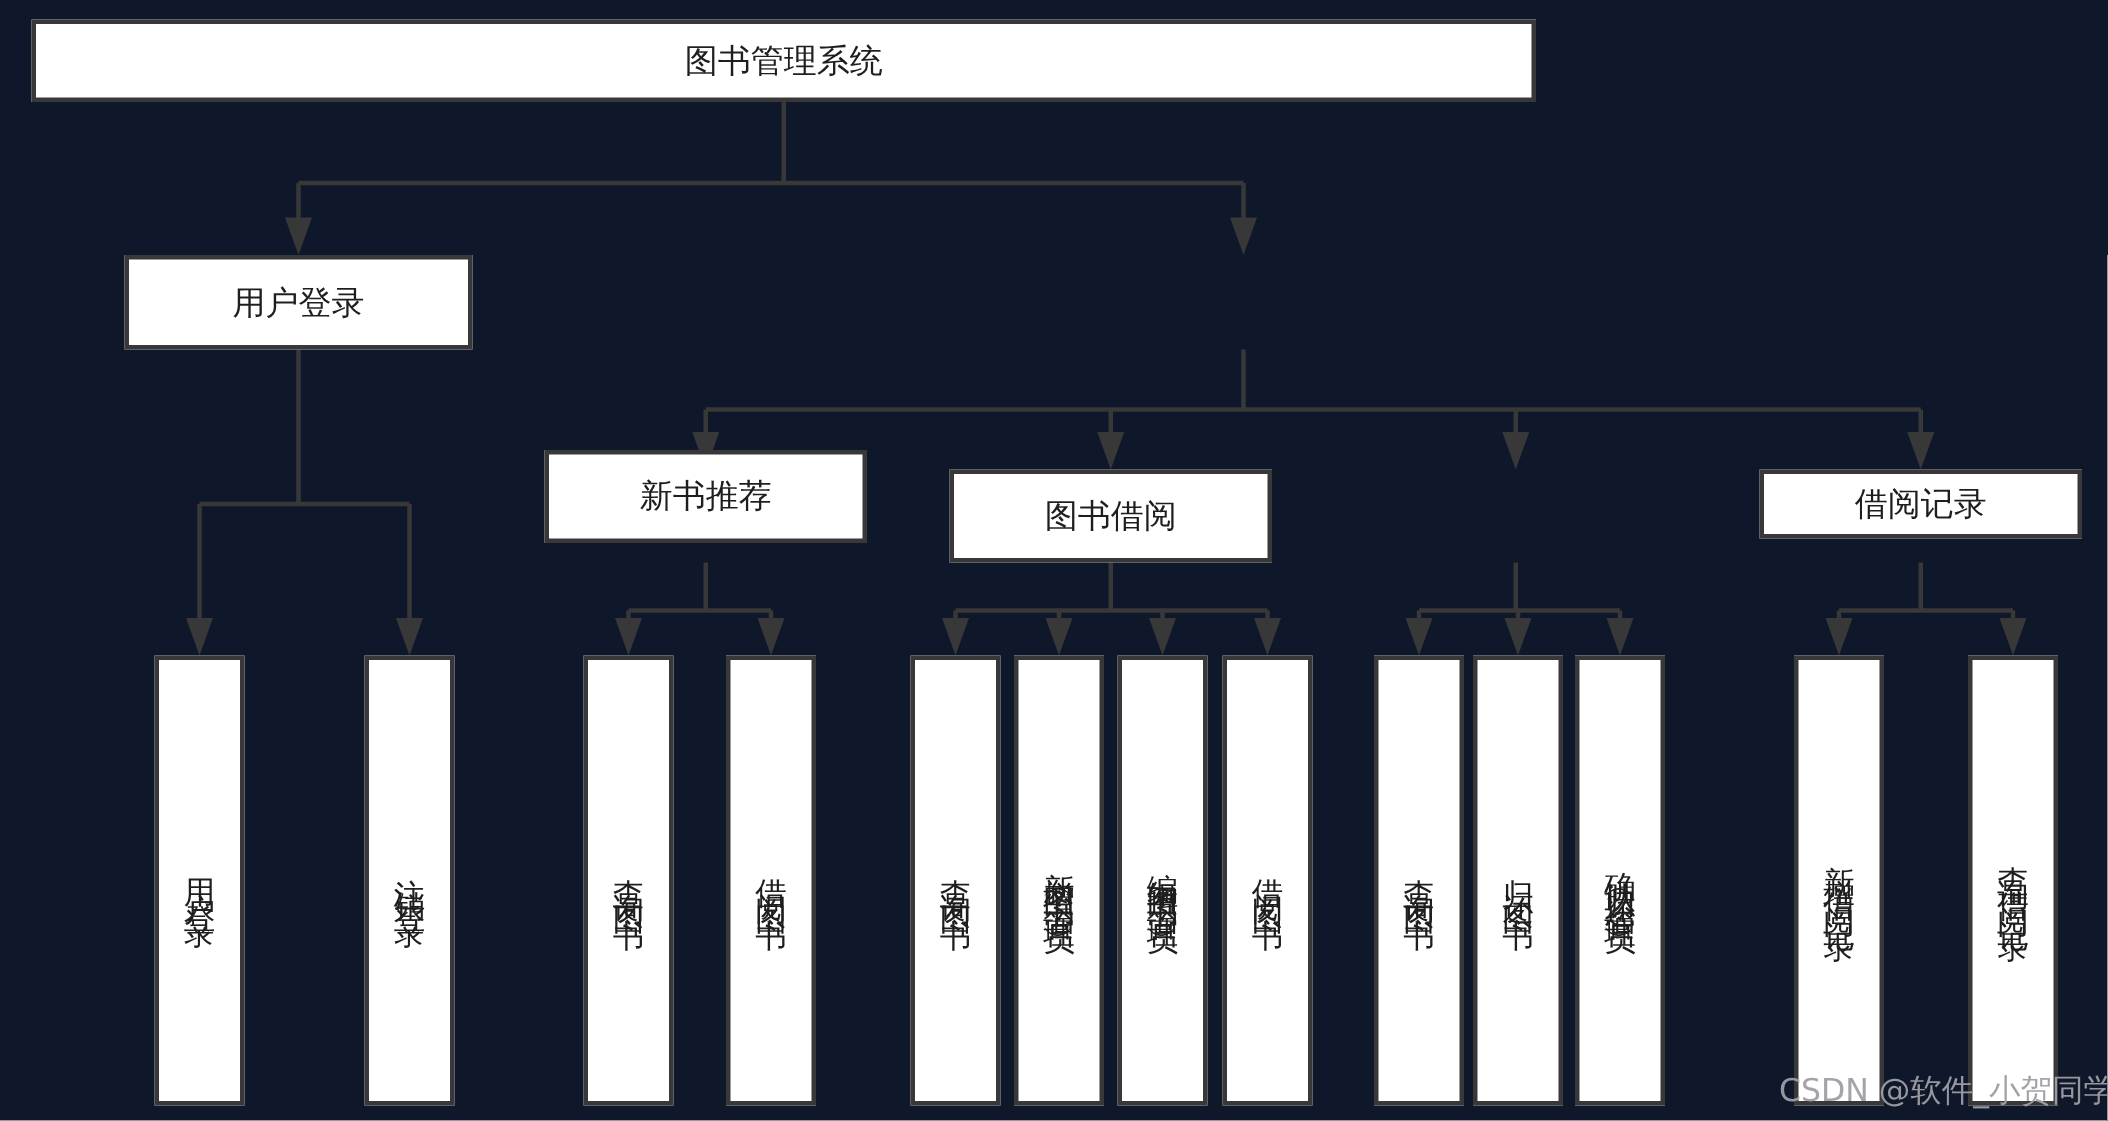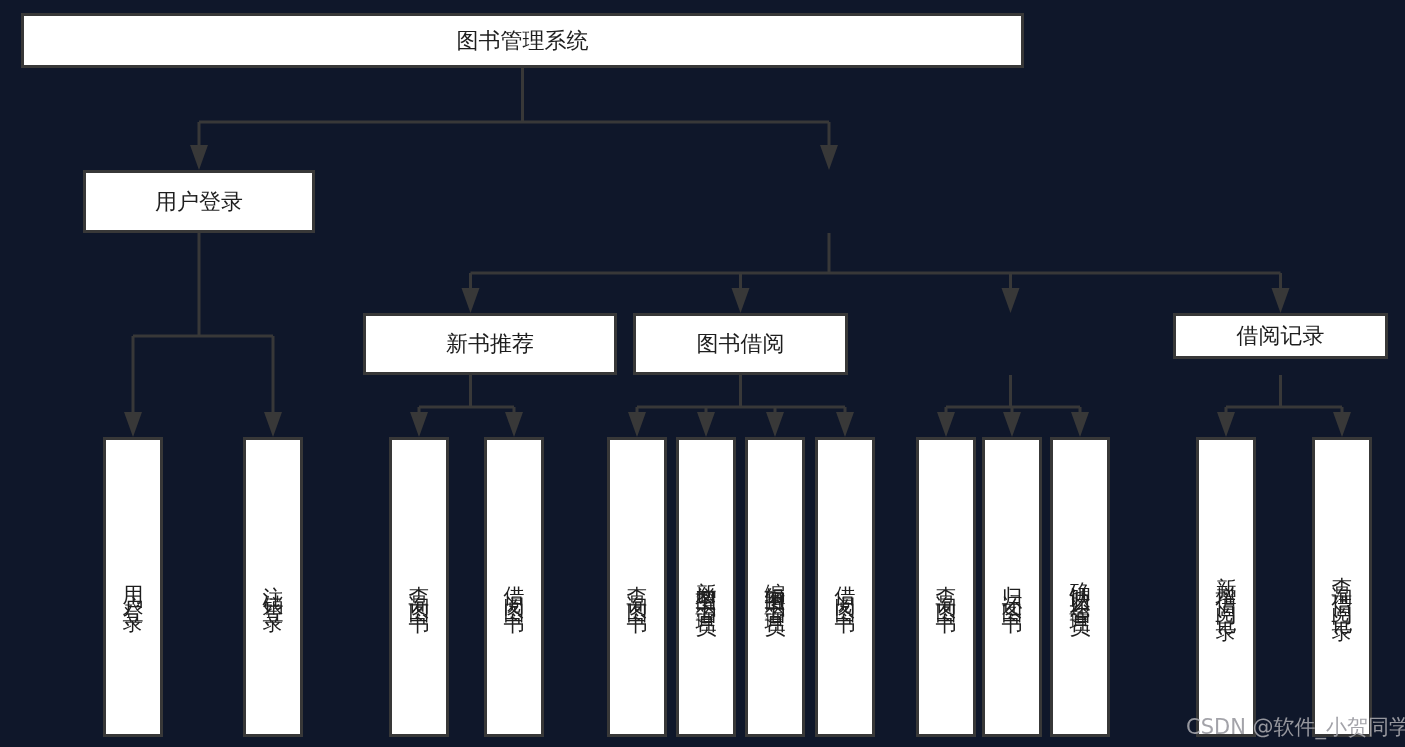--- a/index.html
+++ b/index.html
@@ -94,21 +94,21 @@
   </svg>
 
   <div class="hbox" style="left:21px; top:13px; width:1003px; height:55px;">
     <span>图书管理系统</span>
   </div>
 
   <div class="hbox" style="left:83px; top:170px; width:232px; height:63px;">
     <span>用户登录</span>
   </div>
 
-  <div class="hbox" style="left:363px; top:313px; width:254px; height:62px;">
+  <div class="hbox" style="left:363px; top:300px; width:215px; height:62px;">
     <span>新书推荐</span>
   </div>
   <div class="hbox" style="left:633px; top:313px; width:215px; height:62px;">
     <span>图书借阅</span>
   </div>
   <div class="hbox" style="left:1173px; top:313px; width:215px; height:46px;">
     <span>借阅记录</span>
   </div>
 
   <div class="vbox" style="left:103px;">

